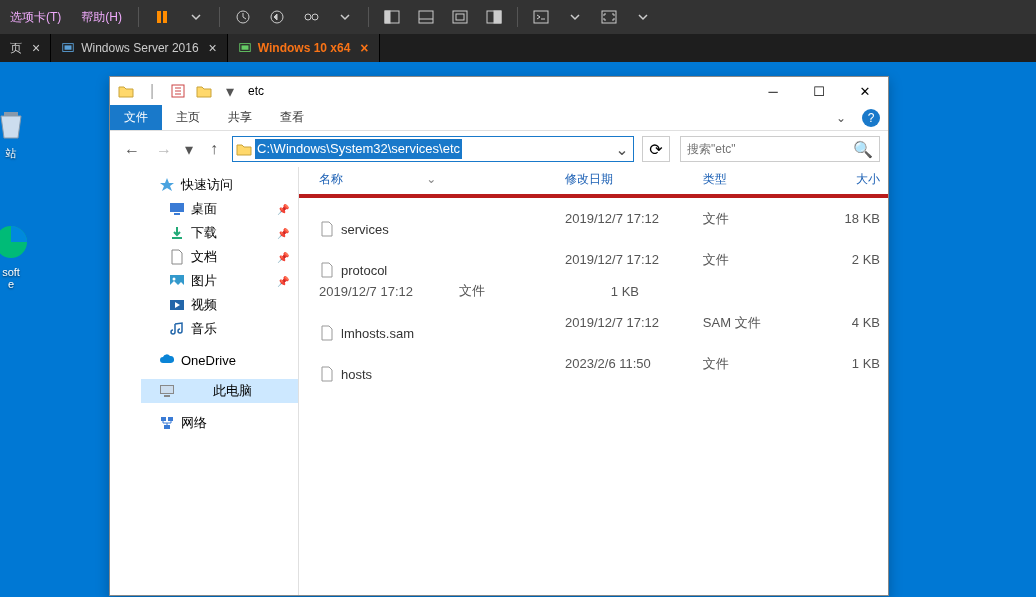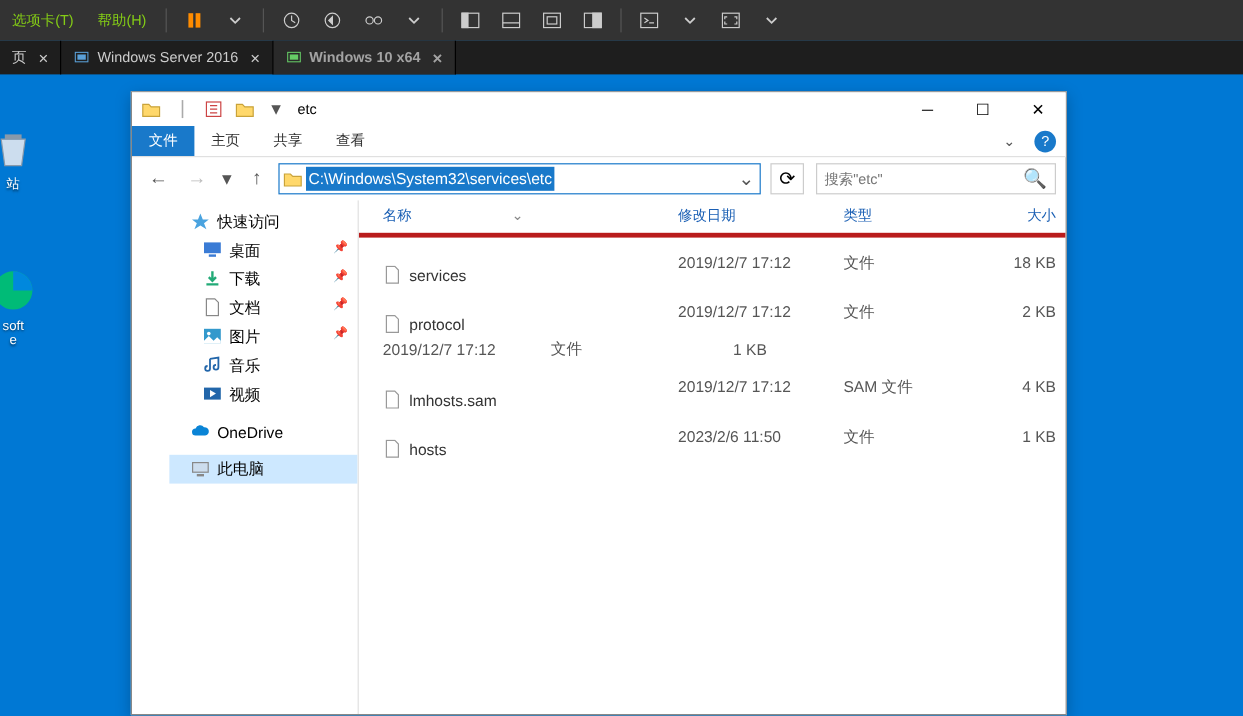--- a/index.html
+++ b/index.html
@@ -1,29 +1,29 @@
 <!DOCTYPE html>
 <html><head>
 <meta charset="utf-8">
 <style>
 * { margin:0; padding:0; box-sizing:border-box; font-family:"Microsoft YaHei","Segoe UI",sans-serif; }
 body { width:1036px; height:597px; background:#0078D4; overflow:hidden; position:relative; }
 
 
-.vm-toolbar { height:34px; background:#333; display:flex; align-items:center; color:#84cc16; font-size:12px; }
+.vm-toolbar { height:34px; background:#333; display:flex; align-items:center; color:#f0abfc; font-size:12px; }
 .vm-toolbar .menu-item { padding:0 10px; height:100%; display:flex; align-items:center; cursor:pointer; }
 .vm-toolbar .sep { width:1px; height:20px; background:#555; margin:0 6px; }
 .vm-toolbar .icon-btn { width:26px; height:26px; display:flex; align-items:center; justify-content:center; margin:0 4px; cursor:pointer; }
 .vm-toolbar svg { stroke:#ccc; fill:none; }
 .vm-toolbar .pause svg rect { fill:#FF8C00; stroke:none; }
 
 
 .vm-tabs { height:28px; background:#1e1e1e; display:flex; align-items:stretch; color:#ccc; font-size:12px; }
 .vm-tabs .tab { display:flex; align-items:center; padding:0 10px; border-right:1px solid #000; cursor:pointer; min-width:0; }
-.vm-tabs .tab.active { background:#2a2a2a; color:#a3a3a3; font-weight:bold; }
+.vm-tabs .tab.active { background:#2a2a2a; color:#f97316; font-weight:bold; }
 .vm-tabs .tab-icon { width:14px; height:14px; margin-right:6px; flex:none; }
 .vm-tabs .close { margin-left:10px; font-size:14px; cursor:pointer; }
 
 
 .desktop { position:absolute; top:62px; left:0; right:0; bottom:0; }
 .desk-icon { position:absolute; width:70px; text-align:center; color:#fff; font-size:11px; text-shadow:0 1px 2px rgba(0,0,0,.6); cursor:pointer; }
 .desk-icon .glyph { width:40px; height:40px; margin:0 auto 4px; }
 
 
 .explorer { position:absolute; left:109px; top:14px; width:780px; height:520px; background:#fff; border:1px solid #888; box-shadow:0 4px 12px rgba(0,0,0,.25); display:flex; flex-direction:column; }
@@ -50,21 +50,21 @@
 .refresh-btn { width:28px; height:26px; border:1px solid #ccc; display:flex; align-items:center; justify-content:center; cursor:pointer; margin-left:4px; }
 .search-box { width:200px; height:26px; border:1px solid #ccc; display:flex; align-items:center; margin-left:6px; padding:0 6px; }
 .search-box input { border:none; outline:none; flex:1; font-size:12px; color:#333; }
 .search-box .srch-ic { color:#666; cursor:pointer; }
 
 .body-row { flex:1; display:flex; min-height:0; }
 .sidebar { width:158px; border-right:1px solid #e0e0e0; padding:6px 0; font-size:13px; overflow:hidden;margin-left:31px; }
 .sidebar .section { margin-bottom:8px; }
 .sidebar .sec-head { display:flex; align-items:center; padding:3px 8px 3px 18px; cursor:pointer; }
 .sidebar .sec-head .ic { width:16px; height:16px; margin-right:6px; flex:none; }
-.sidebar .item { display:flex; padding:3px 8px 3px 28px; cursor:pointer; position:relative; }
+.sidebar .item { display:flex; align-items:center; padding:3px 8px 3px 28px; cursor:pointer; position:relative; }
 .sidebar .item .ic { width:16px; height:16px; margin-right:6px; flex:none; }
 .sidebar .item .pin { position:absolute; right:8px; color:#888; font-size:10px; }
 .sidebar .item.selected { background:#cde8ff; }
 
 .content { flex:1; overflow:auto; font-size:13px; }
 .cols-header { display:flex; padding:4px 8px 6px 20px; border-bottom:4px solid #b91c1c; color:#1a5fb4; font-size:12px; }
 .cols-header > div, .file-row > div { overflow:hidden; text-overflow:ellipsis; white-space:nowrap; }
 .col-name { width:250px; }
 .col-date { width:140px; }
 .col-type { width:110px; }
@@ -307,48 +307,59 @@
               <svg class="ic" viewBox="0 0 16 16">
                 <rect x="1" y="2" width="14" height="12" fill="#39c"></rect>
                 <circle cx="5" cy="6" r="1.5" fill="#fff"></circle>
                 <path d="M1 12l4-4 4 4 3-3 3 3v2H1z" fill="#fff"></path>
               </svg>
               <span>图片</span>
               <span class="pin">📌</span>
             </div>
           <div class="item">
               <svg class="ic" viewBox="0 0 16 16">
-                <path d="M6 3v8a2 2 0 1 1-2-2M6 3l7-1v8a2 2 0 1 1-2-2" fill="none" stroke="#26a" stroke-width="1.5"></path>
-              </svg>
-              <span>音乐</span>
-            </div>
-          <div class="item">
-              <svg class="ic" viewBox="0 0 16 16">
                 <rect x="1" y="3" width="14" height="10" fill="#26a"></rect>
                 <path d="M6 5v6l5-3z" fill="#fff"></path>
               </svg>
               <span>视频</span>
+            </div>
+          <div class="item">
+              <svg class="ic" viewBox="0 0 16 16">
+                <path d="M6 3v8a2 2 0 1 1-2-2M6 3l7-1v8a2 2 0 1 1-2-2" fill="none" stroke="#26a" stroke-width="1.5"></path>
+              </svg>
+              <span>音乐</span>
             </div>
         </div>
         <div class="section">
           <div class="sec-head">
               <svg class="ic" viewBox="0 0 16 16">
                 <path d="M4 11a3 3 0 0 1 0-6 4 4 0 0 1 7-1 3 3 0 0 1 1 7H4z" fill="#0a84d6"></path>
               </svg>
               <span>OneDrive</span>
             </div>
         </div>
         <div class="section">
-          <div class="sec-head selected item" style="padding-left:18px;">
+          <div class="sec-head selected item" style="padding-left:18px;gap:32px;">
               <svg class="ic" viewBox="0 0 16 16">
                 <rect x="1" y="2" width="14" height="9" fill="#888"></rect>
                 <rect x="2" y="3" width="12" height="7" fill="#cde"></rect>
                 <rect x="5" y="12" width="6" height="2" fill="#888"></rect>
               </svg>
               <span>此电脑</span>
+            </div>
+        </div>
+        <div class="section">
+          <div class="sec-head">
+              <svg class="ic" viewBox="0 0 16 16">
+                <rect x="2" y="2" width="5" height="4" fill="#3a7bd5"></rect>
+                <rect x="9" y="2" width="5" height="4" fill="#3a7bd5"></rect>
+                <rect x="5" y="10" width="6" height="4" fill="#3a7bd5"></rect>
+                <path d="M4 6v2h8V6M8 8v2" stroke="#3a7bd5" fill="none"></path>
+              </svg>
+              <span>网络</span>
             </div>
         </div>
       </div>
 
       <div class="content">
         <div class="cols-header">
           <div class="col-name"><span>名称</span> <span style="margin-left:80px;color:#888;">⌄</span></div>
           <div class="col-date">修改日期</div>
           <div class="col-type">类型</div>
           <div class="col-size">大小</div>

